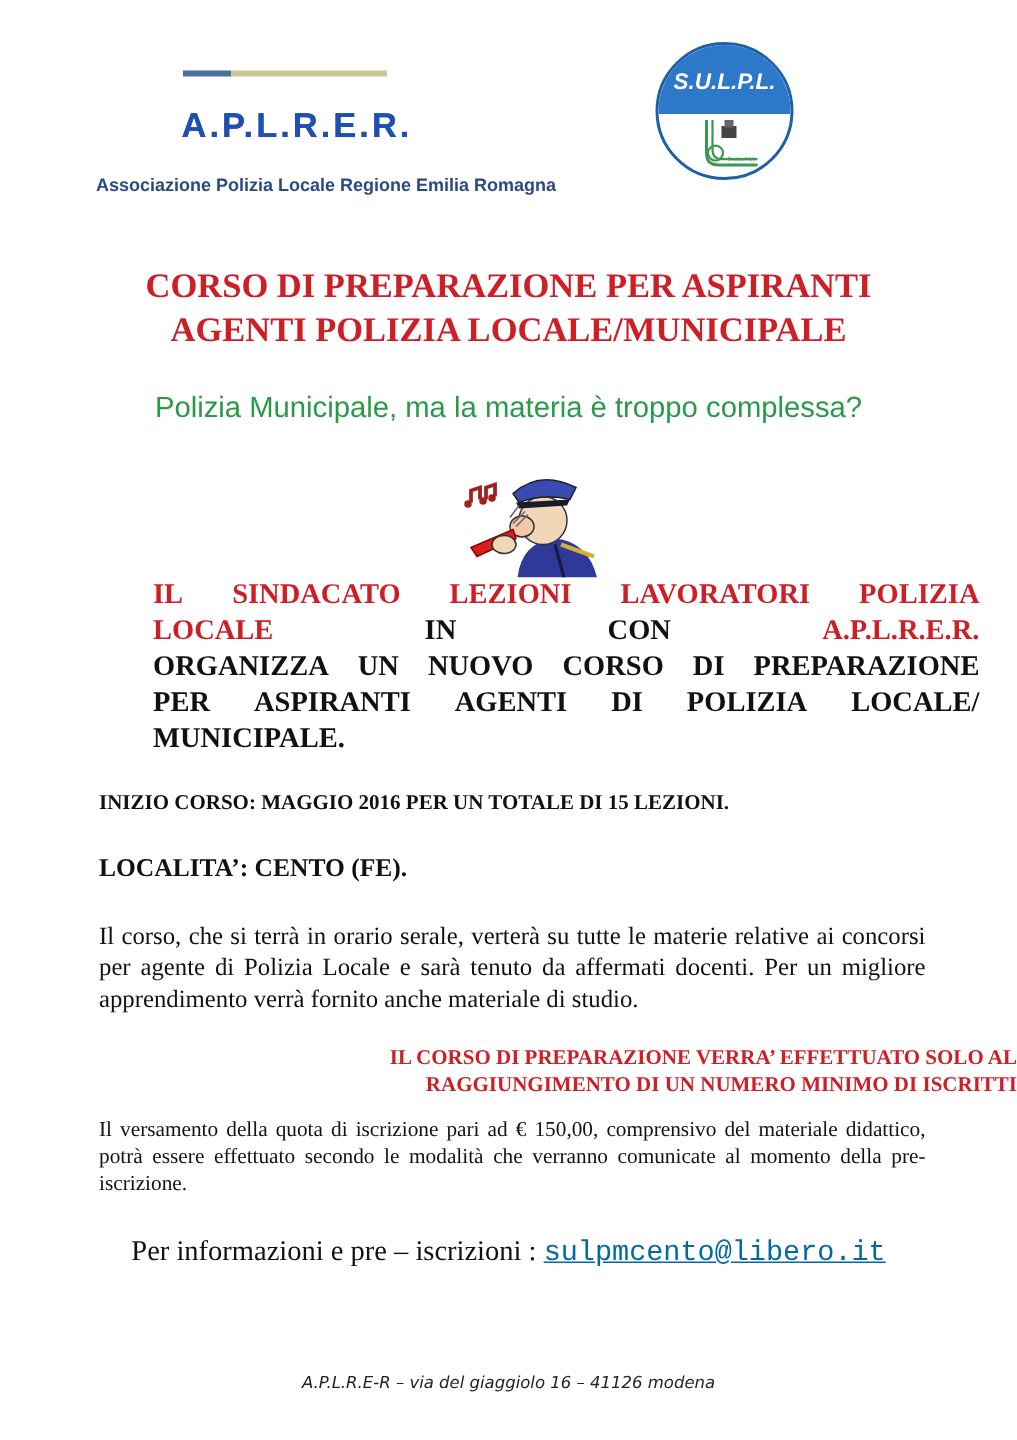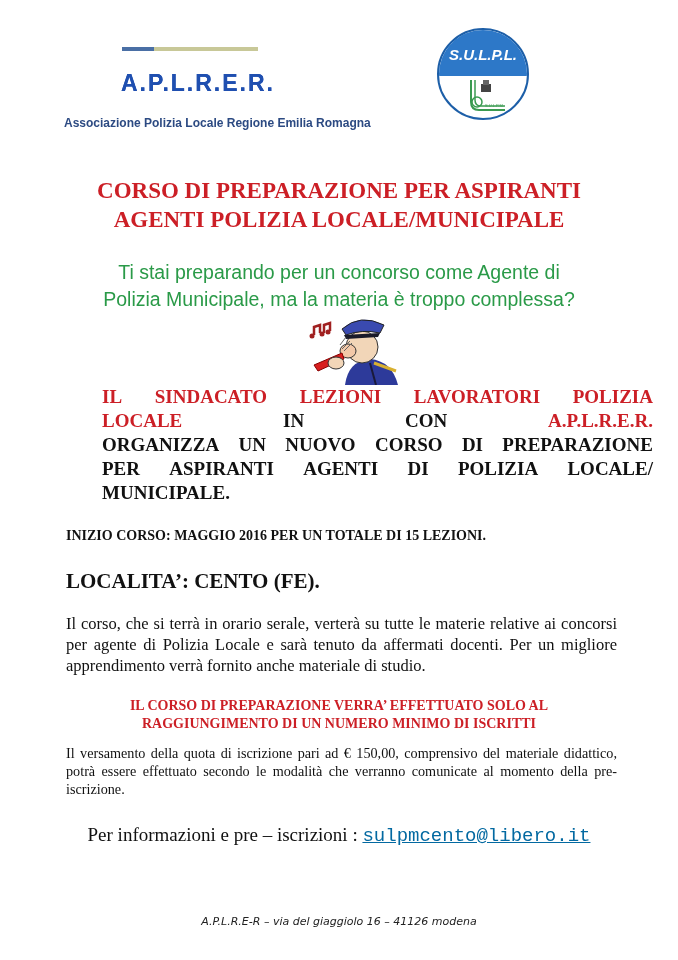--- a/index.html
+++ b/index.html
@@ -13,23 +13,23 @@
   .logo .top { position:absolute; left:0; top:0; width:100%; height:46px; background:#2d78c8; }
   .logo .txt { position:absolute; left:0; top:16px; width:100%; text-align:center; color:#fff; font-family:"Liberation Sans", sans-serif; font-style:italic; font-weight:bold; font-size:15px; }
   .logo svg { position:absolute; left:22px; top:46px; }
   .title { left:0; width:678px; top:176px; text-align:center; font-weight:bold; font-size:23px; line-height:29px; color:#cc1f26; }
   .question { left:0; width:678px; top:259px; text-align:center; font-family:"Liberation Sans", sans-serif; font-size:19.5px; line-height:27px; color:#2a9a48; }
   .cop { left:300px; top:313px; }
   .main { left:66px; width:551px; top:385px; font-weight:bold; font-size:19px; line-height:24px; text-align:justify; text-align-last:left;margin-left:36px; }
   .red { color:#cc1f26; }
   .justify-line { display:flex; justify-content:space-between; }
   .inizio { left:66px; top:528px; font-weight:bold; font-size:14px; }
-  .loc { left:66px; top:569px; font-weight:bold; font-size:21px; }
+  .loc { left:66px; top:569px; font-weight:bold; font-size:17px; }
   .desc { left:66px; width:551px; top:613px; font-size:16.5px; line-height:21px; text-align:justify; }
-  .warn { left:0; width:678px; top:697px; text-align:center; font-weight:bold; font-size:14px; line-height:18px; color:#cc1f26; }
+  .warn { left:0; width:678px; top:697px; text-align:right; font-weight:bold; font-size:14px; line-height:18px; color:#cc1f26; }
   .fee { left:66px; width:551px; top:744px; font-size:14.2px; line-height:18px; text-align:justify; }
   .info { left:0; width:678px; top:824px; text-align:center; font-size:19px; }
   .info a { font-family:Liberation Mono, monospace; color:#0369a1; text-decoration:underline; }
   .footer { left:0; width:678px; top:915px; text-align:center; font-family:"DejaVu Sans", sans-serif; font-style:italic; font-size:11px; color:#222; }
 </style>
 </head>
 <body>
 
 <div class="abs bar-blue"></div>
 <div class="abs bar-tan"></div>
@@ -48,21 +48,20 @@
     <text x="24" y="31" font-size="4" fill="#3a9a50" font-family="Liberation Sans, sans-serif">S.U.L.P.M.</text>
   </svg>
 </div>
 
 <div class="abs title">
   <div>CORSO DI PREPARAZIONE PER ASPIRANTI</div>
   <div>AGENTI POLIZIA LOCALE/MUNICIPALE</div>
 </div>
 
 <div class="abs question">
-  <div>Ti stai preparando per un concorso come Agente di</div>
   <div>Polizia Municipale, ma la materia è troppo complessa?</div>
 </div>
 
 <div class="abs cop">
   <svg width="100" height="72" viewBox="0 0 100 72">
     <path d="M45 72 Q48 48 70 46 Q92 48 98 72 Z" fill="#2d3a9a"></path>
     <path d="M74 50 L96 58" stroke="#d8b030" stroke-width="3"></path>
     <path d="M70 50 L76 72" stroke="#1a1a3a" stroke-width="2"></path>
     <ellipse cx="62" cy="34" rx="16" ry="16" fill="#f2d6b8" stroke="#333" stroke-width="1"></ellipse>
     <ellipse cx="48" cy="38" rx="8" ry="7" fill="#f2c8a8" stroke="#333" stroke-width="1"></ellipse>

